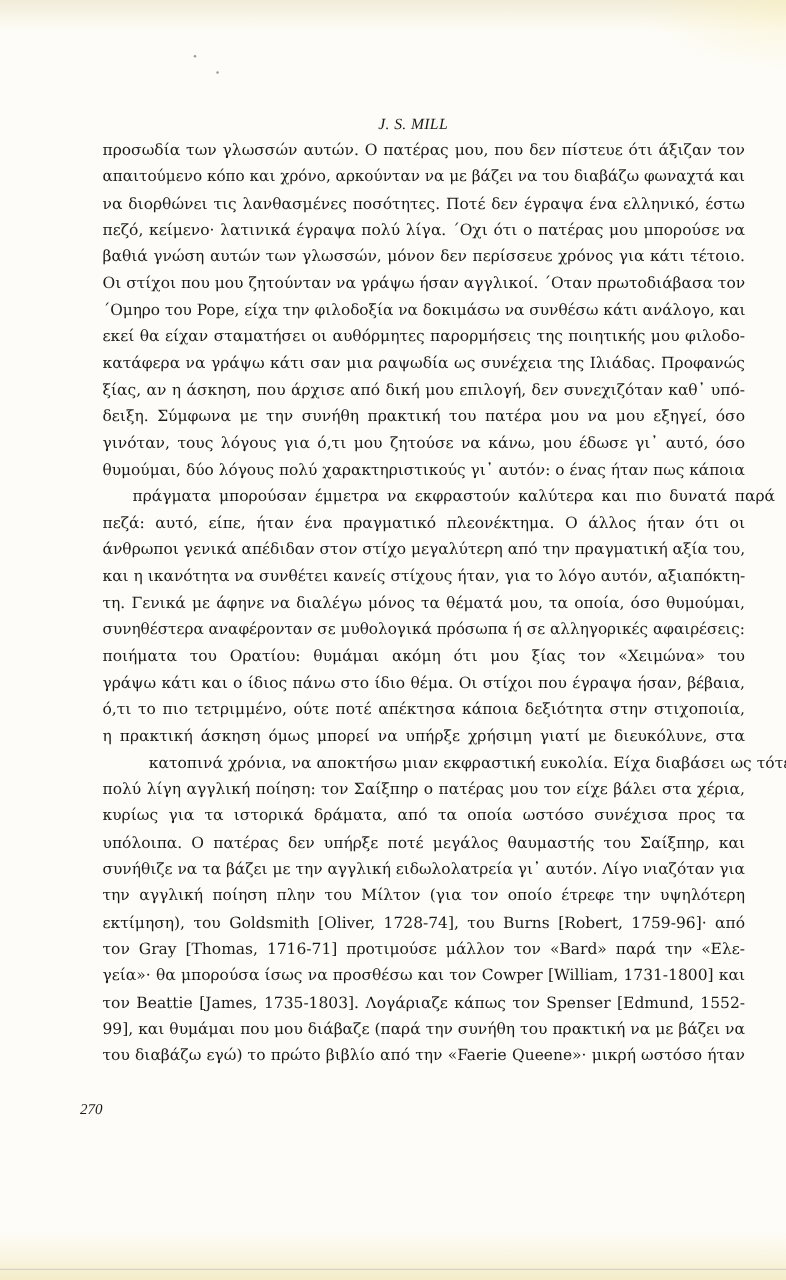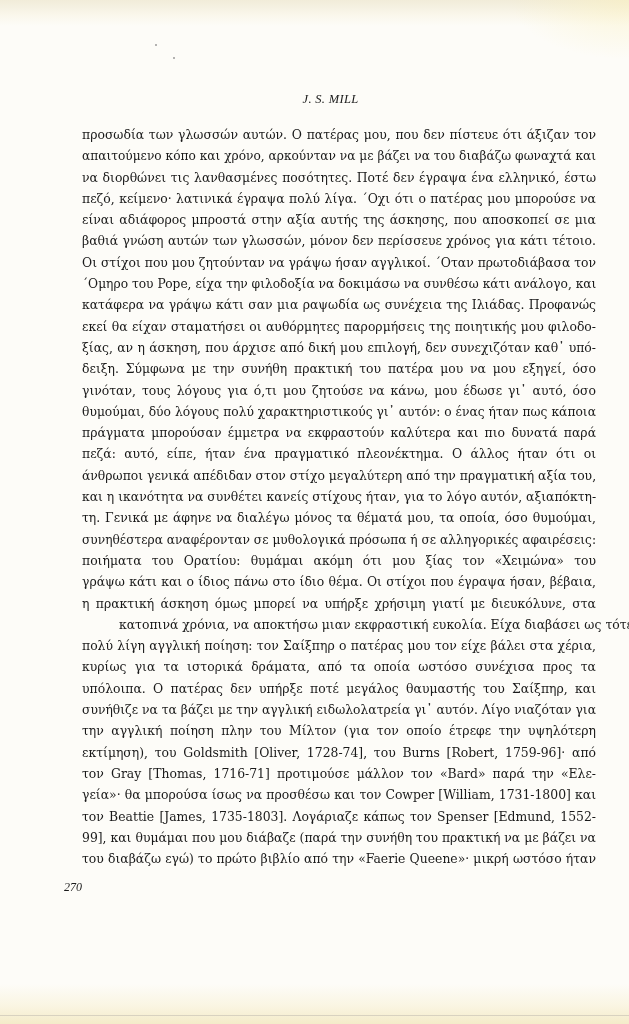--- a/index.html
+++ b/index.html
@@ -29,21 +29,21 @@
   .speck { position: absolute; width: 2px; height: 2px; background: #9a9a9a; border-radius: 50%; }
   .running-head {
     position: absolute; top: 92px; left: 16px; width: 629px;
     text-align: center;
     font-family: "Liberation Serif", serif;
     font-style: italic;
     font-size: 12.5px;
     letter-spacing: 0.3px;
   }
   .body-text {
-    position: absolute; left: 82px; top: 124px; width: 514px;
+    position: absolute; left: 82px; top: 109px; width: 514px;
   }
   .line {
     display: block;
     height: 21.3px;
     line-height: 21.3px;
     font-size: 12.4px;
     text-align: justify;
     text-align-last: justify;
     white-space: nowrap;
     overflow: visible;
@@ -63,38 +63,38 @@
 <div class="speck" style="left:155px;top:44px;"></div>
 <div class="speck" style="left:173px;top:57px;"></div>
 
 <div class="running-head">J. S. MILL</div>
 
 <div class="body-text" id="body-text">
     <span class="line" style="display: block; text-align-last: justify; width: 514px;">προσωδία των γλωσσών αυτών. Ο πατέρας μου, που δεν πίστευε ότι άξιζαν τον</span>
     <span class="line" style="display: block; text-align-last: justify; width: 523px; transform-origin: left center; transform: scaleX(0.982792);">απαιτούμενο κόπο και χρόνο, αρκούνταν να με βάζει να του διαβάζω φωναχτά και</span>
     <span class="line" style="display: block; text-align-last: justify; width: 514px;">να διορθώνει τις λανθασμένες ποσότητες. Ποτέ δεν έγραψα ένα ελληνικό, έστω</span>
     <span class="line" style="display: block; text-align-last: justify; width: 514px;">πεζό, κείμενο· λατινικά έγραψα πολύ λίγα. ΄Οχι ότι ο πατέρας μου μπορούσε να</span>
-    <span class="line" style="display: block; text-align-last: justify; width: 514px;">είναι αδιάφορος μπροστά στην αξία αυτής της άσκησης, που αποσκοπεί σε μια</span>
     <span class="line" style="display: block; text-align-last: justify; width: 514px;">βαθιά γνώση αυτών των γλωσσών, μόνον δεν περίσσευε χρόνος για κάτι τέτοιο.</span>
     <span class="line" style="display: block; text-align-last: justify; width: 515px; transform-origin: left center; transform: scaleX(0.998058);">Οι στίχοι που μου ζητούνταν να γράψω ήσαν αγγλικοί. ΄Οταν πρωτοδιάβασα τον</span>
     <span class="line" style="display: block; text-align-last: justify; width: 520px; transform-origin: left center; transform: scaleX(0.988462);">΄Ομηρο του Pope, είχα την φιλοδοξία να δοκιμάσω να συνθέσω κάτι ανάλογο, και</span>
+    <span class="line" style="display: block; text-align-last: justify; width: 514px;">εκεί θα είχαν σταματήσει οι αυθόρμητες παρορμήσεις της ποιητικής μου φιλοδο-</span>
     <span class="line" style="display: block; text-align-last: justify; width: 514px;">κατάφερα να γράψω κάτι σαν μια ραψωδία ως συνέχεια της Ιλιάδας. Προφανώς</span>
-    <span class="line" style="display: block; text-align-last: justify; width: 514px;">εκεί θα είχαν σταματήσει οι αυθόρμητες παρορμήσεις της ποιητικής μου φιλοδο-</span>
     <span class="line" style="display: block; text-align-last: justify; width: 514px;">ξίας, αν η άσκηση, που άρχισε από δική μου επιλογή, δεν συνεχιζόταν καθ᾿ υπό-</span>
     <span class="line" style="display: block; text-align-last: justify; width: 514px;">δειξη. Σύμφωνα με την συνήθη πρακτική του πατέρα μου να μου εξηγεί, όσο</span>
     <span class="line" style="display: block; text-align-last: justify; width: 514px;">γινόταν, τους λόγους για ό,τι μου ζητούσε να κάνω, μου έδωσε γι᾿ αυτό, όσο</span>
     <span class="line" style="display: block; text-align-last: justify; width: 518px; transform-origin: left center; transform: scaleX(0.992278);">θυμούμαι, δύο λόγους πολύ χαρακτηριστικούς γι᾿ αυτόν: ο ένας ήταν πως κάποια</span>
-    <span class="line" style="display: block; text-align-last: justify; width: 514px;">πράγματα μπορούσαν έμμετρα να εκφραστούν καλύτερα και πιο δυνατά παρά</span>
+    <span class="line" style="display: block; text-align-last: justify; width: 514px; margin-left: 24px;">πράγματα μπορούσαν έμμετρα να εκφραστούν καλύτερα και πιο δυνατά παρά</span>
     <span class="line" style="display: block; text-align-last: justify; width: 514px;">πεζά: αυτό, είπε, ήταν ένα πραγματικό πλεονέκτημα. Ο άλλος ήταν ότι οι</span>
     <span class="line" style="display: block; text-align-last: justify; width: 515px; transform-origin: left center; transform: scaleX(0.998058);">άνθρωποι γενικά απέδιδαν στον στίχο μεγαλύτερη από την πραγματική αξία του,</span>
     <span class="line" style="display: block; text-align-last: justify; width: 515px; transform-origin: left center; transform: scaleX(0.998058);">και η ικανότητα να συνθέτει κανείς στίχους ήταν, για το λόγο αυτόν, αξιαπόκτη-</span>
     <span class="line" style="display: block; text-align-last: justify; width: 514px;">τη. Γενικά με άφηνε να διαλέγω μόνος τα θέματά μου, τα οποία, όσο θυμούμαι,</span>
     <span class="line" style="display: block; text-align-last: justify; width: 522px; transform-origin: left center; transform: scaleX(0.984674);">συνηθέστερα αναφέρονταν σε μυθολογικά πρόσωπα ή σε αλληγορικές αφαιρέσεις:</span>
     <span class="line" style="display: block; text-align-last: justify; width: 514px;">ποιήματα του Ορατίου: θυμάμαι ακόμη ότι μου ξίας τον «Χειμώνα» του</span>
     <span class="line" style="display: block; text-align-last: justify; width: 514px;">γράψω κάτι και ο ίδιος πάνω στο ίδιο θέμα. Οι στίχοι που έγραψα ήσαν, βέβαια,</span>
+    <span class="line" style="display: block; text-align-last: justify; width: 514px;">ό,τι το πιο τετριμμένο, ούτε ποτέ απέκτησα κάποια δεξιότητα στην στιχοποιία,</span>
     <span class="line" style="display: block; text-align-last: justify; width: 514px;">η πρακτική άσκηση όμως μπορεί να υπήρξε χρήσιμη γιατί με διευκόλυνε, στα</span>
     <span class="line" style="display: block; text-align-last: justify; width: 514px; margin-left: 37px;">κατοπινά χρόνια, να αποκτήσω μιαν εκφραστική ευκολία. Είχα διαβάσει ως τότε</span>
     <span class="line" style="display: block; text-align-last: justify; width: 514px;">πολύ λίγη αγγλική ποίηση: τον Σαίξπηρ ο πατέρας μου τον είχε βάλει στα χέρια,</span>
     <span class="line" style="display: block; text-align-last: justify; width: 514px;">κυρίως για τα ιστορικά δράματα, από τα οποία ωστόσο συνέχισα προς τα</span>
     <span class="line" style="display: block; text-align-last: justify; width: 514px;">υπόλοιπα. Ο πατέρας δεν υπήρξε ποτέ μεγάλος θαυμαστής του Σαίξπηρ, και</span>
     <span class="line" style="display: block; text-align-last: justify; width: 517px; transform-origin: left center; transform: scaleX(0.994197);">συνήθιζε να τα βάζει με την αγγλική ειδωλολατρεία γι᾿ αυτόν. Λίγο νιαζόταν για</span>
     <span class="line" style="display: block; text-align-last: justify; width: 514px;">την αγγλική ποίηση πλην του Μίλτον (για τον οποίο έτρεφε την υψηλότερη</span>
     <span class="line" style="display: block; text-align-last: justify; width: 514px;">εκτίμηση), του Goldsmith [Oliver, 1728-74], του Burns [Robert, 1759-96]· από</span>
     <span class="line" style="display: block; text-align-last: justify; width: 514px;">τον Gray [Thomas, 1716-71] προτιμούσε μάλλον τον «Bard» παρά την «Ελε-</span>
     <span class="line" style="display: block; text-align-last: justify; width: 514px;">γεία»· θα μπορούσα ίσως να προσθέσω και τον Cowper [William, 1731-1800] και</span>

